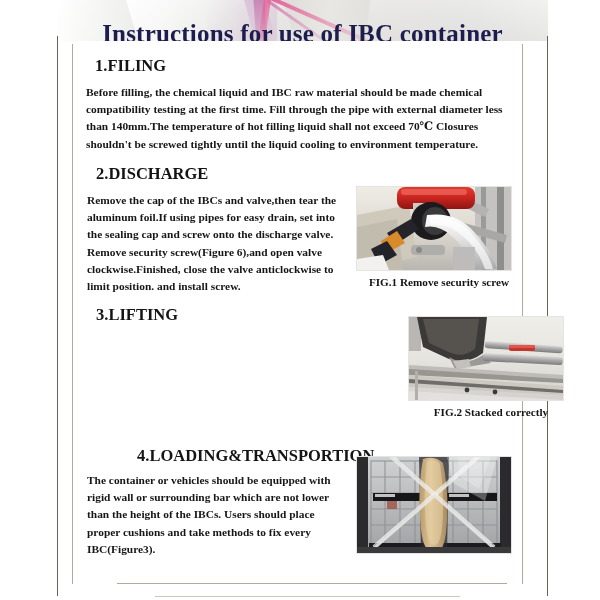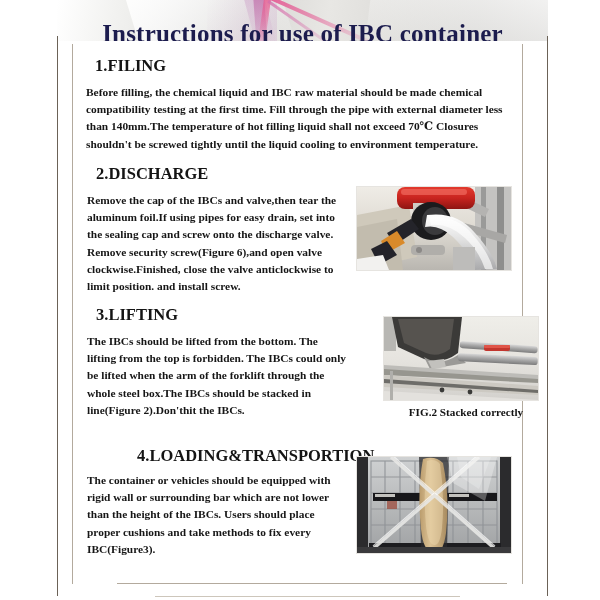--- a/index.html
+++ b/index.html
@@ -158,21 +158,21 @@
   .figure-caption {
     margin-top: 5px;
     width: 166px;
     text-align: center;
     font-size: 11.2px;
     font-weight: bold;
     color: #141414;
     white-space: nowrap;
   }
   .fig-1 { left: 356px; top: 186px; }
-  .fig-2 { left: 351px; top: 316px; padding-left: 32px; }
+  .fig-2 { left: 376px; top: 316px; padding-left: 32px; }
   .fig-3 { left: 356px; top: 456px; }
   .fig-3 .figure-image { height: 98px; }
 
   svg { display: block; }
 </style>
 </head>
 <body>
 
 <div class="header-banner">
   <div class="banner-shine-a"></div>
@@ -195,21 +195,20 @@
 
 <div class="content">
 
   <div class="section-heading h-filing">1.FILING</div>
   <div class="body-text t-filing">Before filling, the chemical liquid and IBC raw material should be made chemical compatibility testing at the first time. Fill through the pipe with external diameter less than 140mm.The temperature of hot filling liquid shall not exceed 70℃ Closures shouldn't be screwed tightly until the liquid cooling to environment temperature.</div>
 
   <div class="section-heading h-discharge">2.DISCHARGE</div>
   <div class="body-text t-discharge">Remove the cap of the IBCs and valve,then tear the aluminum foil.If using pipes for easy drain, set into the sealing cap and screw onto the discharge valve. Remove security screw(Figure 6),and open valve clockwise.Finished, close the valve anticlockwise to limit position. and install screw.</div>
 
   <div class="section-heading h-lifting">3.LIFTING</div>
-  <div class="body-text t-lifting">The IBCs should be lifted from the bottom. The lifting from the top is forbidden. The IBCs could only be lifted when the arm of the forklift through the whole steel box.The IBCs should be stacked in line(Figure 2).Don'thit the IBCs.</div>
 
   <div class="section-heading h-loading">4.LOADING&amp;TRANSPORTION</div>
   <div class="body-text t-loading">The container or vehicles should be equipped with rigid wall or surrounding bar which are not lower than the height of the IBCs. Users should place proper cushions and take methods to fix every IBC(Figure3).</div>
 
   <div class="figure fig-1">
     <div class="figure-image">
       <svg width="154" height="83" viewBox="0 0 154 83">
         <defs>
           <linearGradient id="f1bg" x1="0" y1="0" x2="0" y2="1">
             <stop offset="0" stop-color="#efece6"></stop>
@@ -244,20 +243,21 @@
         <path d="M72 30 q28 -2 44 18 q16 18 20 34 l-8 0 q-6 -18 -20 -31 q-16 -15 -34 -13 Z" fill="#ffffff" opacity="0.65"></path>
         <path d="M30 46 L54 32 L62 42 L38 58 Z" fill="#24242a"></path>
         <path d="M24 54 L40 44 L48 56 L30 66 Z" fill="#d98a2a"></path>
         <path d="M14 62 L30 54 L40 68 L22 78 Z" fill="#23232a"></path>
         <path d="M0 72 L26 68 L32 83 L0 83 Z" fill="#f2f1ef"></path>
         <rect x="54" y="58" width="34" height="10" rx="4" fill="#b0aeaa"></rect>
         <circle cx="62" cy="63" r="3" fill="#8b8987"></circle>
         <rect x="96" y="60" width="22" height="23" fill="#bdbcba"></rect>
       </svg>
     </div>
+    <div class="figure-caption">FIG.1  Remove security screw</div>
   </div>
 
   <div class="figure fig-2">
     <div class="figure-image">
       <svg width="154" height="83" viewBox="0 0 154 83">
         <defs>
           <linearGradient id="f2bg" x1="0" y1="0" x2="0" y2="1">
             <stop offset="0" stop-color="#efeee9"></stop>
             <stop offset="0.5" stop-color="#e6e4df"></stop>
             <stop offset="1" stop-color="#d3d1cd"></stop>

